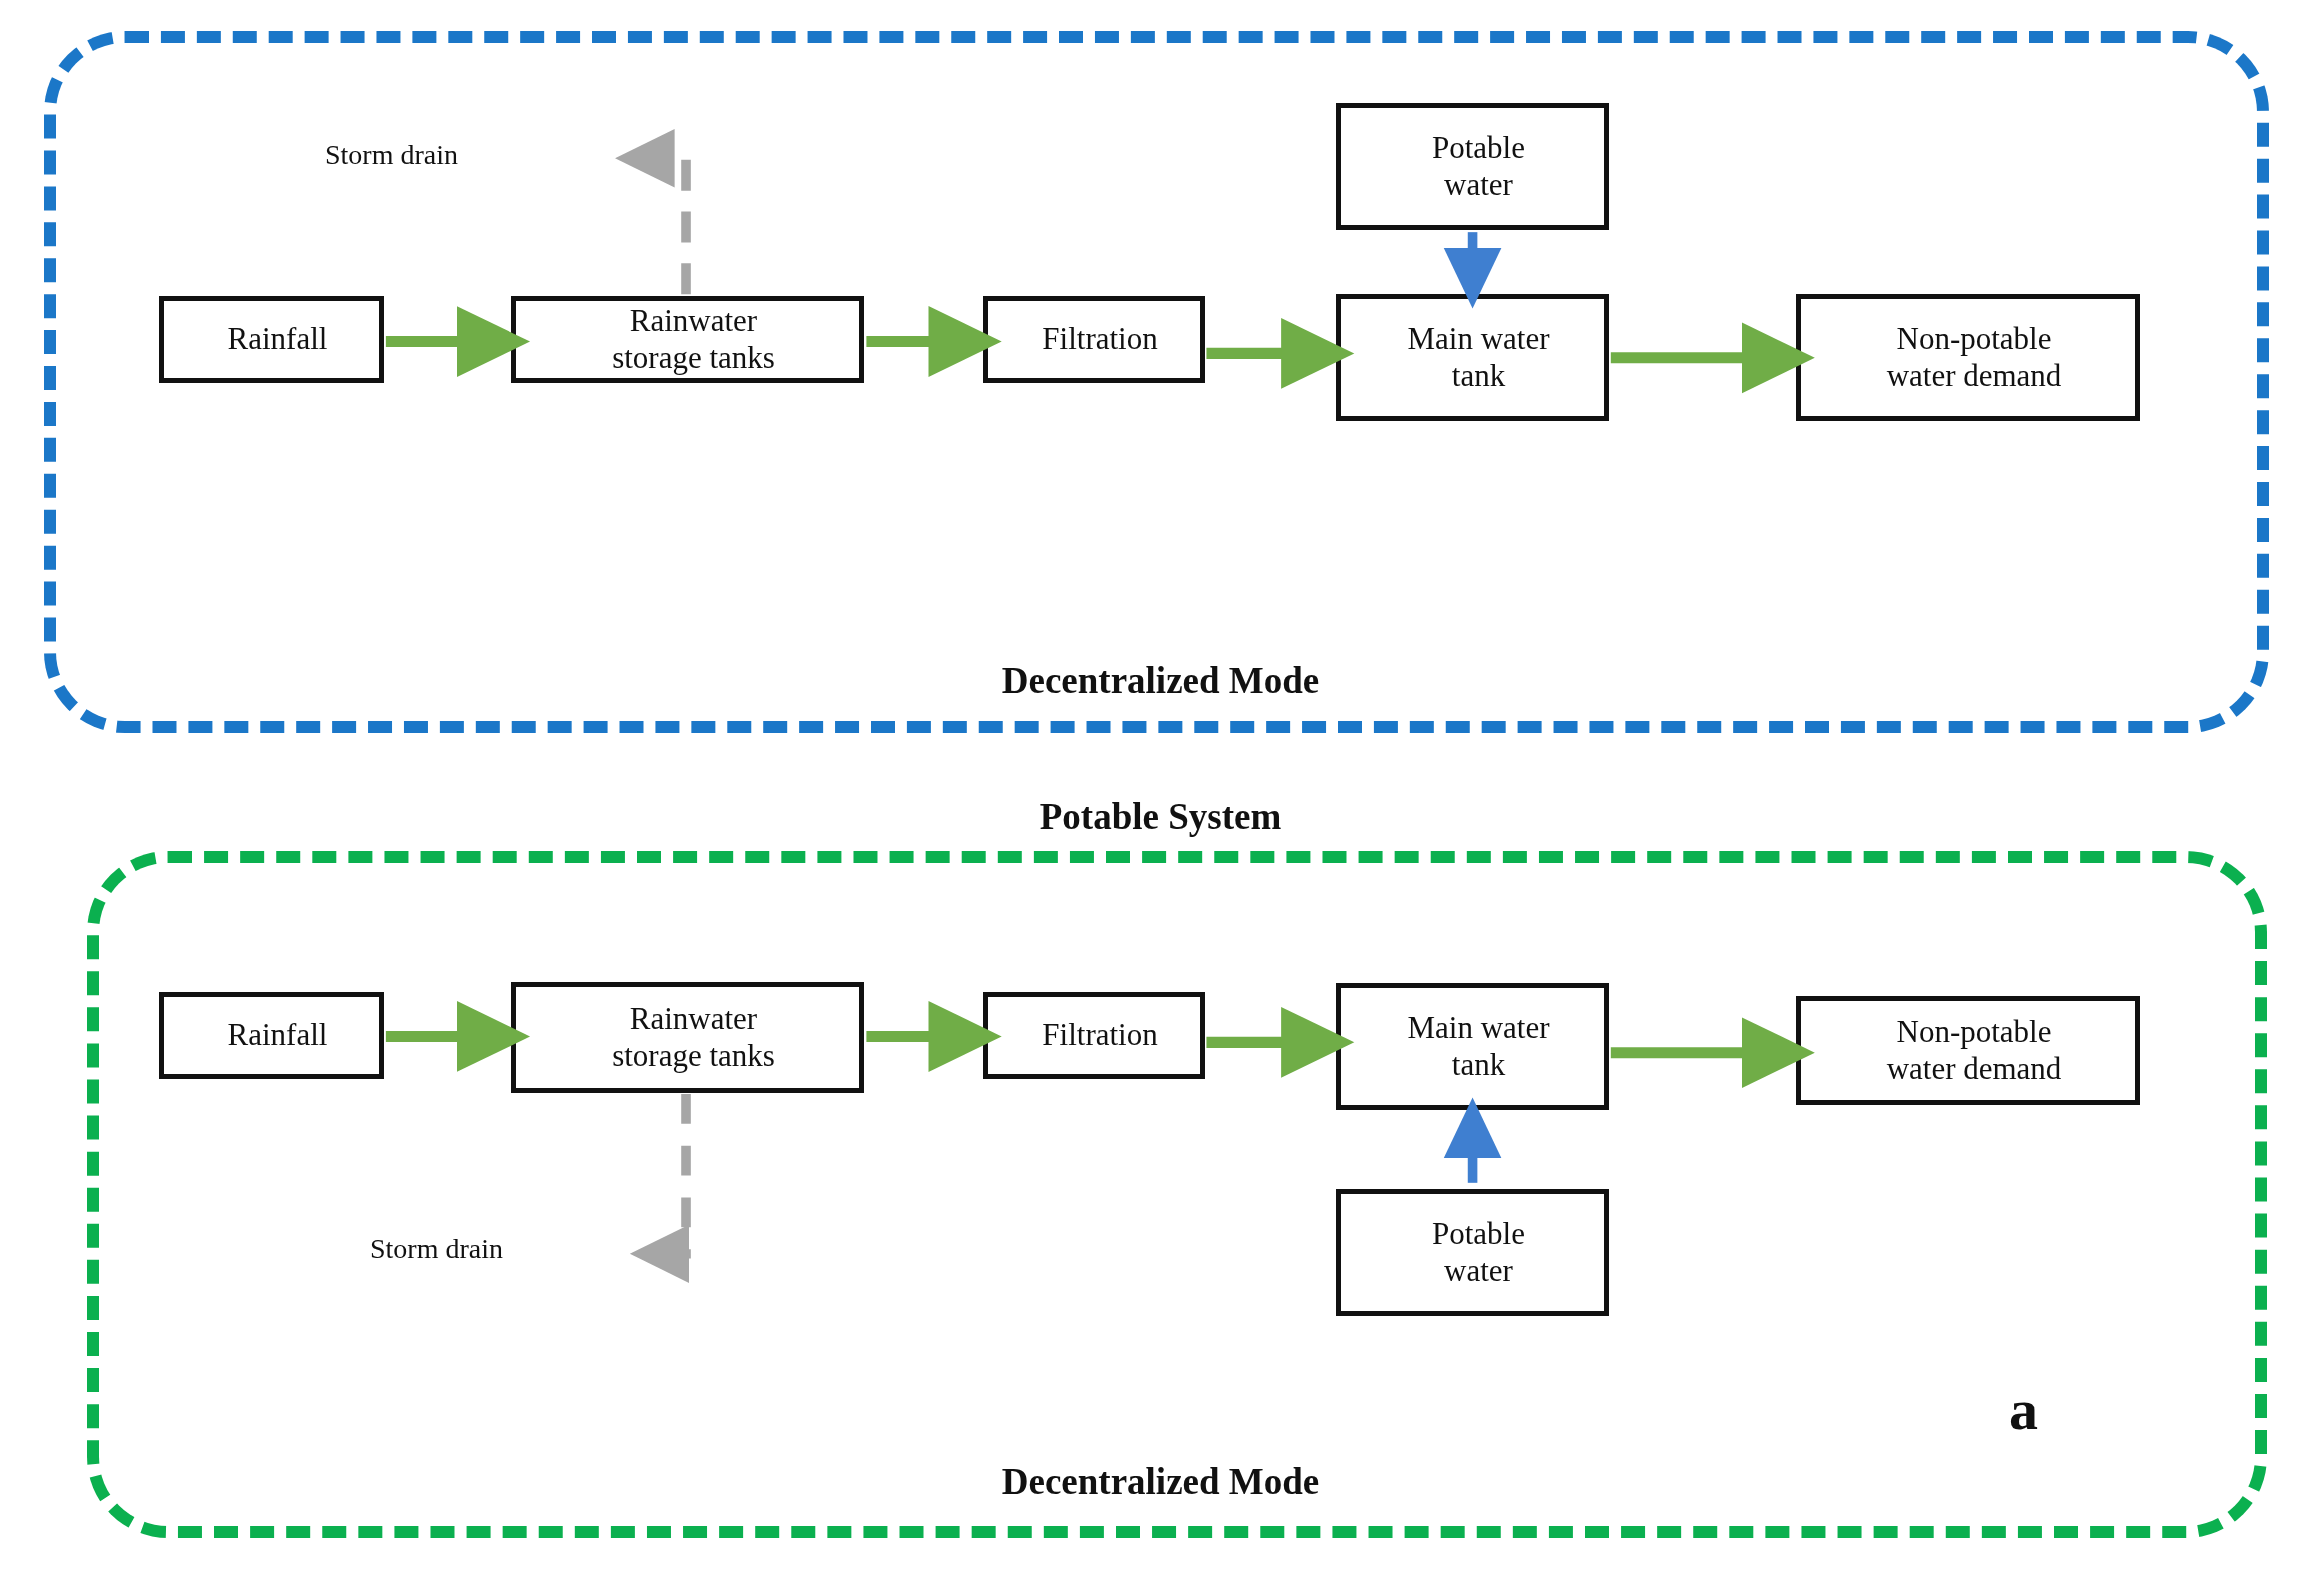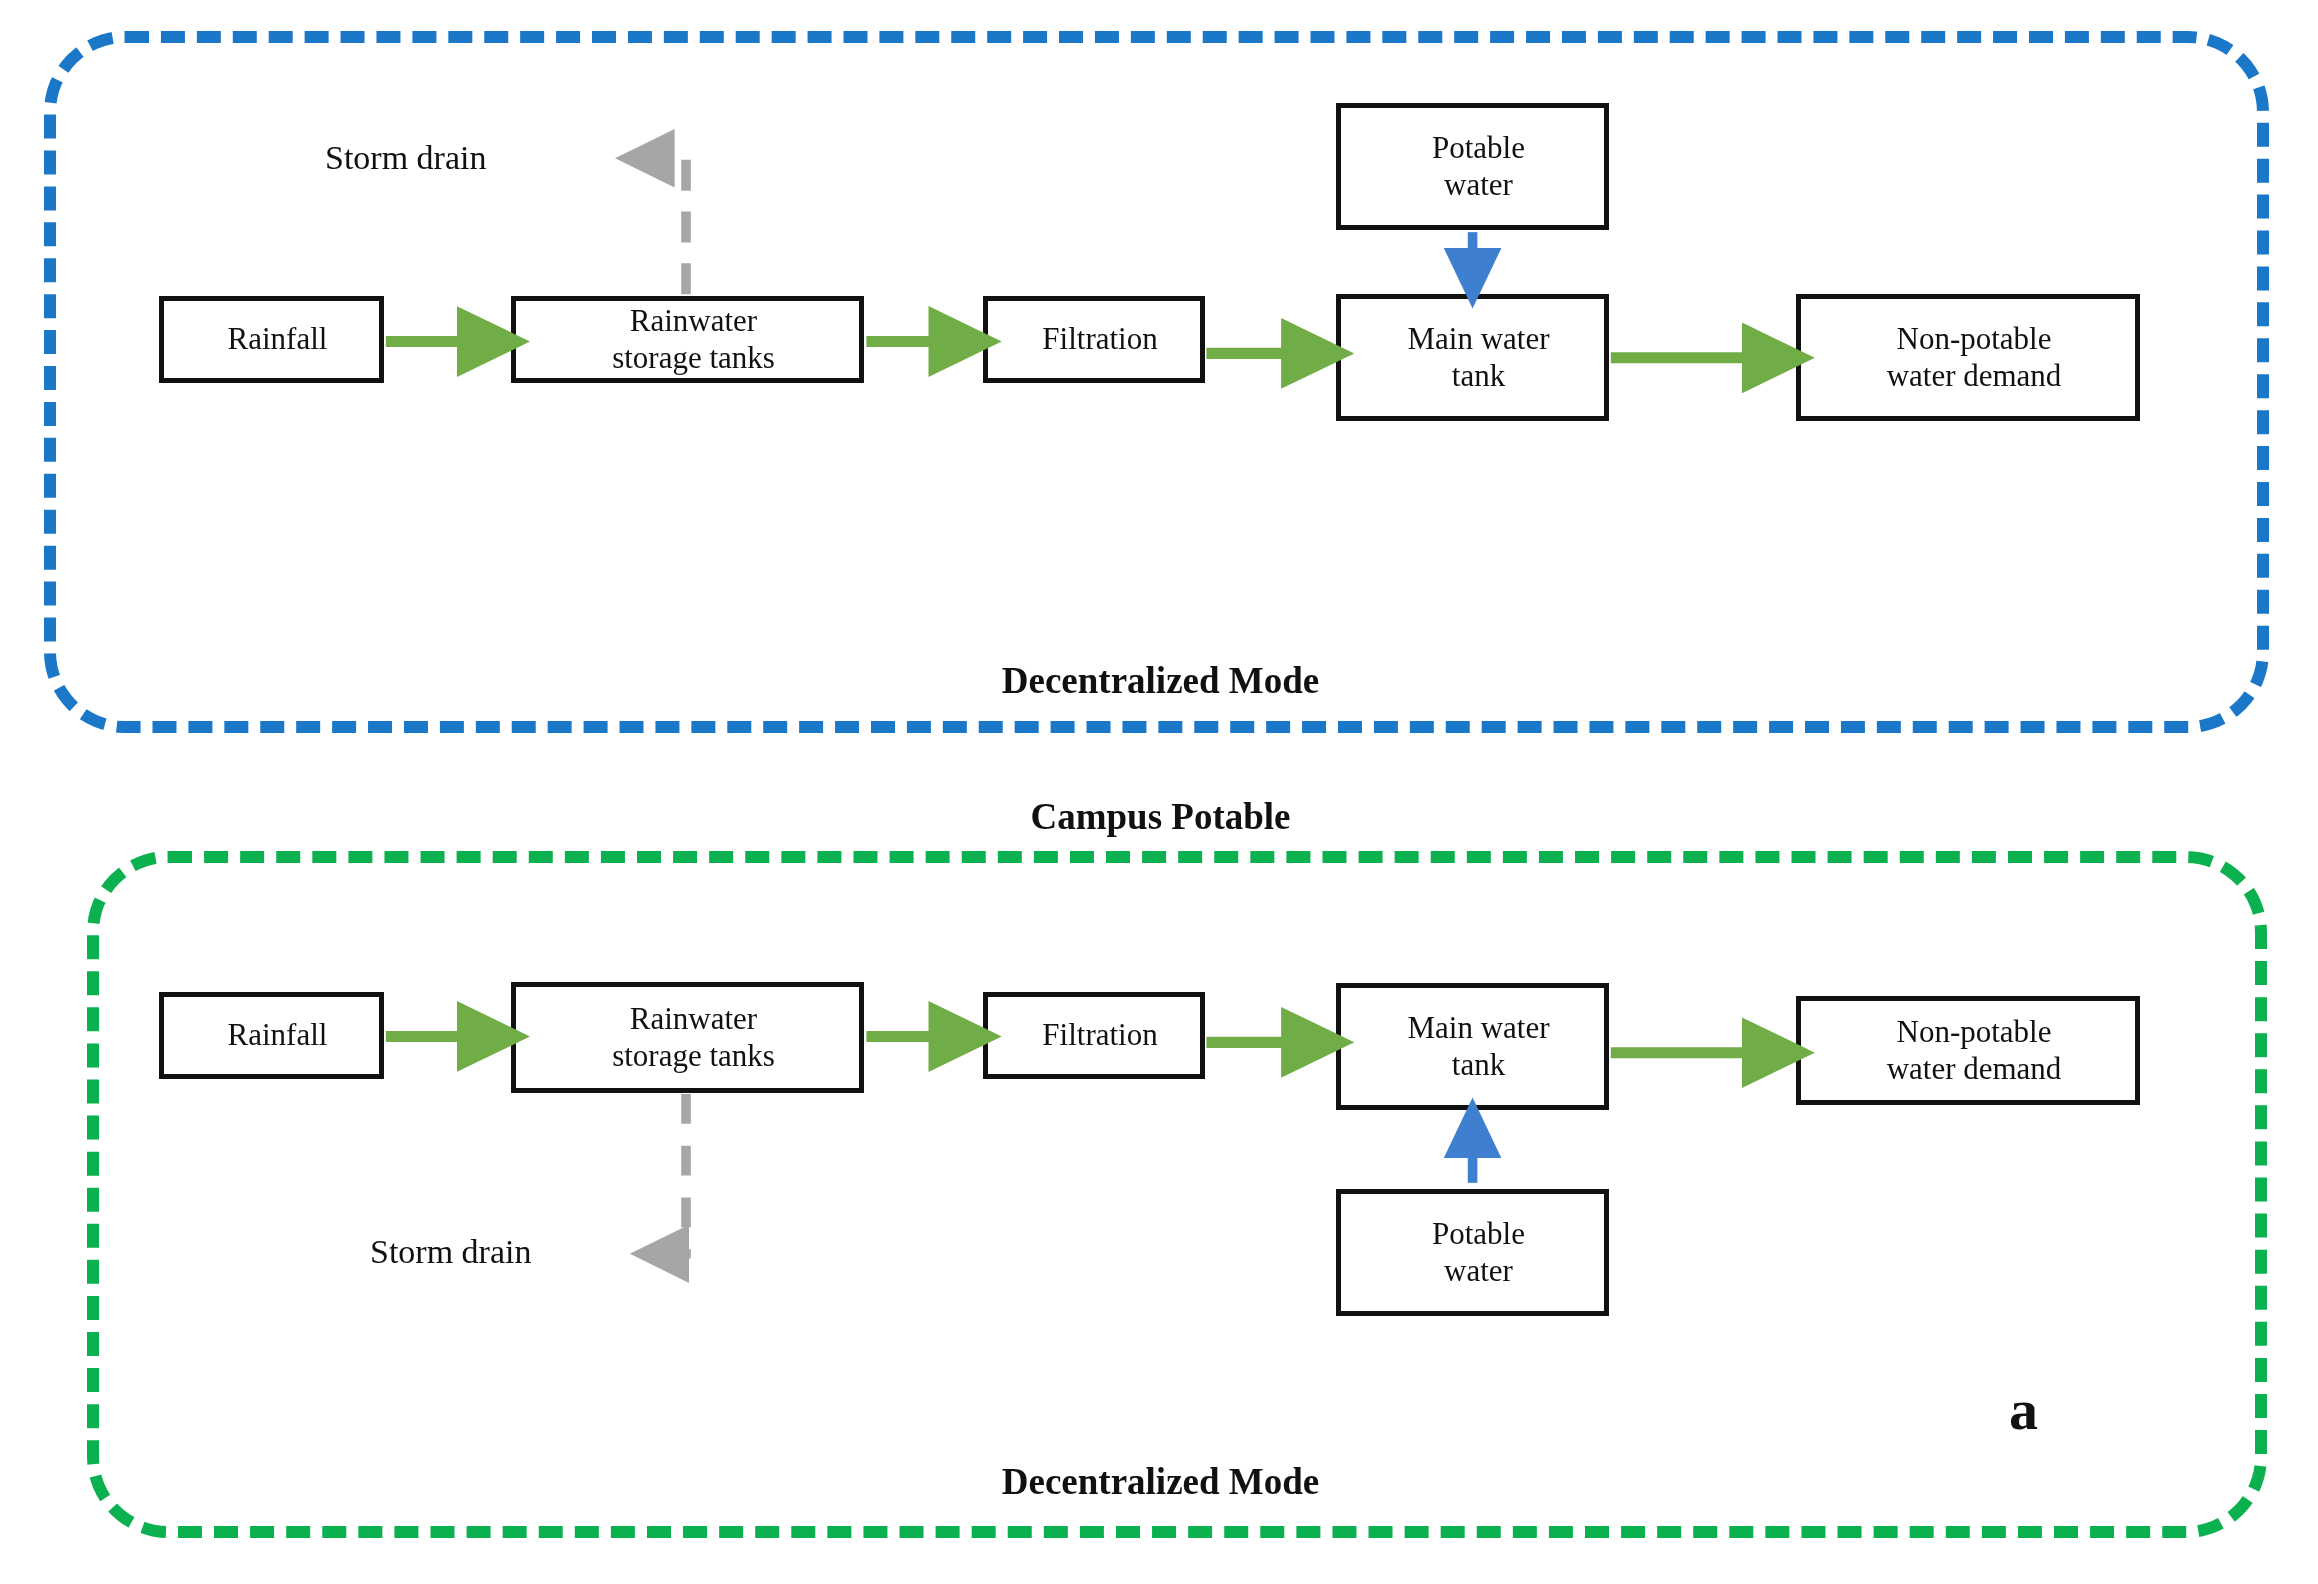--- a/index.html
+++ b/index.html
@@ -16,21 +16,21 @@
   .pbox{position:absolute;box-sizing:border-box;background:#ffffff;border:5.2px solid #111111;
         display:flex;align-items:center;justify-content:center;text-align:center;
         font-family:"Liberation Serif",serif;color:#111;line-height:1.18;padding-left:12px;}
   .pbox span{display:block;padding:0 7.4px;font-size:31px;}
 
   
   #wires{position:absolute;left:0;top:0;width:2319px;height:1585px;pointer-events:none;}
 
   
   .ftext{position:absolute;font-family:"Liberation Serif",serif;color:#111;white-space:pre;}
-  .storm{font-size:34px;}
+  .storm{font-size:28px;}
   .caption{font-size:37px;font-weight:bold;line-height:1.22;text-align:center;}
   .panel-letter{font-size:58px;font-weight:bold;font-family:"Liberation Serif",serif;}
 </style>
 </head>
 <body>
 
 <div id="canvas">
 
   <div class="panel" id="panel-campus"></div>
 
@@ -59,21 +59,21 @@
 
   <div class="pbox" style="left:1336px;top:103px;width:273px;height:127px;">
     <span style="white-space:pre-line">Potable
 water</span>
   </div>
 
   <div class="ftext storm" style="left:325px;top:139px;">Storm drain</div>
 
   <div class="ftext caption" style="left:909px;top:568px;width:503px;">
     <div>Decentralized Mode</div>
-    <div>Campus Potable</div>
+    <div>Potable System</div>
   </div>
 
   <div class="panel" id="panel-residential"></div>
 
   <div class="pbox" style="left:159px;top:992px;width:225px;height:87px;">
     <span>Rainfall</span>
   </div>
 
   <div class="pbox" style="left:511px;top:982px;width:353px;height:111px;">
     <span style="white-space:pre-line">Rainwater

